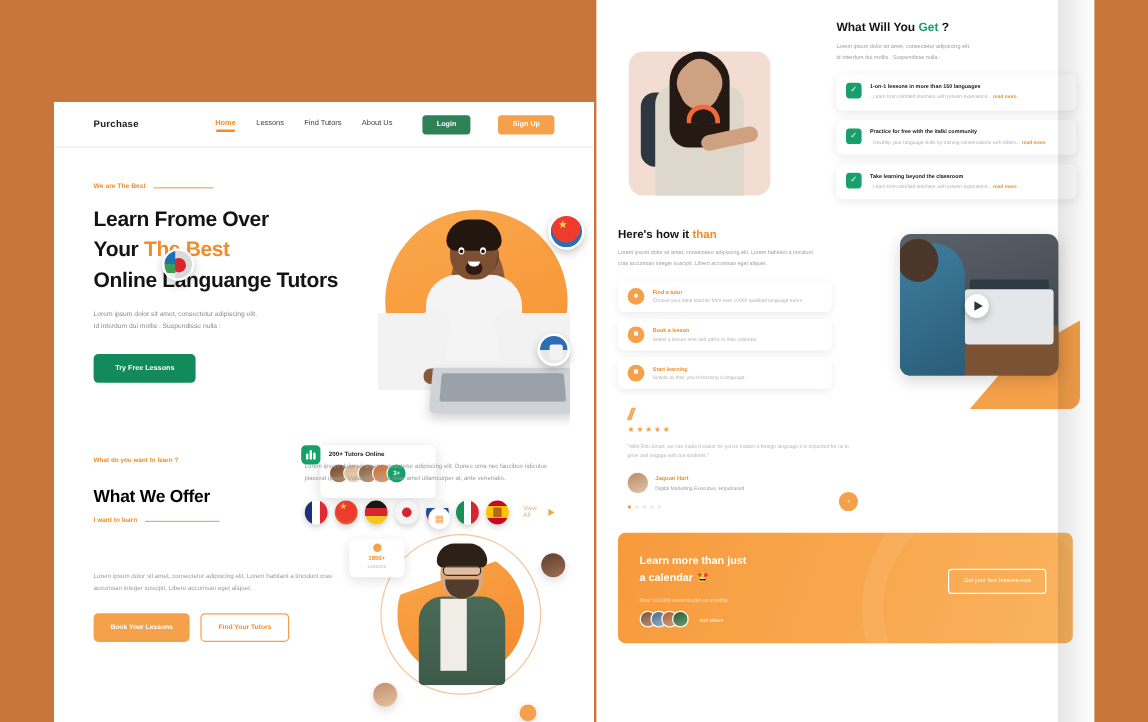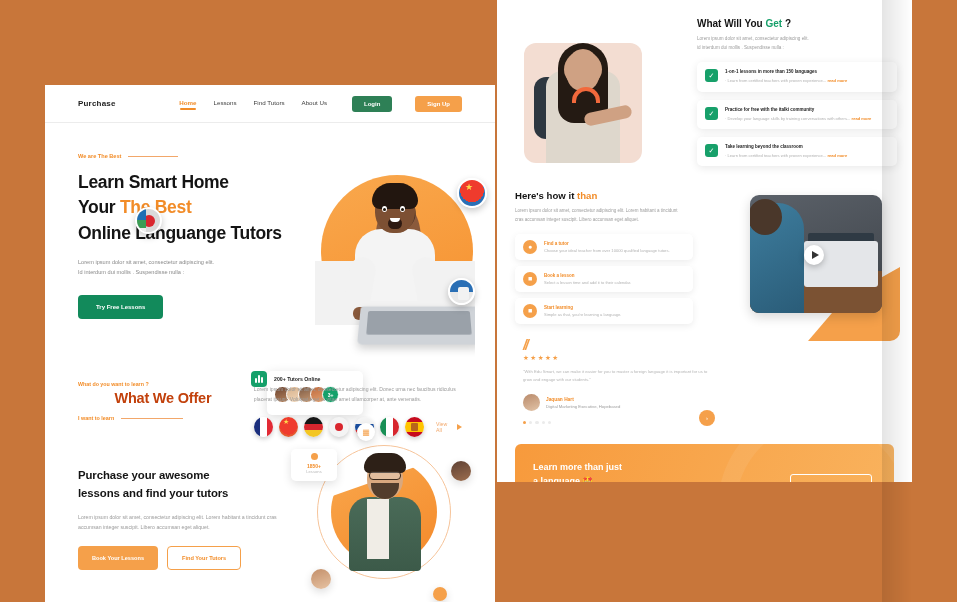--- a/index.html
+++ b/index.html
@@ -14,21 +14,21 @@
   
   .left-page {
     position: absolute; left: 45px; top: 85px;
     width: 450px; height: 517px;
     background: #ffffff;
     overflow: hidden;
   }
   
   .right-page {
     position: absolute; left: 497px; top: 0px;
-    width: 415px; height: 482px;
+    width: 415px; height: 602px;
     background: #ffffff;
     overflow: hidden;
   }
   .right-shadowcol {
     position: absolute; left: 882px; top: 0; width: 30px; height: 602px;
     background: linear-gradient(to right, rgba(0,0,0,0.10), rgba(0,0,0,0.0));
     pointer-events:none;
   }
 
   
@@ -143,21 +143,21 @@
   .av-more {
     width: 17px; height: 17px; border-radius: 50%; background:#15a06a;
     color:#fff; font-size:5px; font-weight:bold; display:flex;align-items:center;justify-content:center;
     margin-left:-5px; border:1.6px solid #fff;
   }
 
   
   .offer { position: relative; padding: 8px 33px 0 33px; display:flex; }
   .offer-left { width: 170px; }
   .offer-q { font-size: 5.3px; color: #F28C28; font-weight: bold; }
-  .offer-title { font-size: 14.5px; font-weight: bold; color: #c2410c; margin-top: 3px; letter-spacing:-.2px;text-align:center;}
+  .offer-title { font-size: 14.5px; font-weight: bold; color: #000000; margin-top: 19px; letter-spacing:-.2px;}
   .offer-want { display:flex; align-items:center; gap:7px; margin-top: 9px;}
   .offer-want span { font-size:5.4px; color:#F28C28; font-weight:bold; }
   .offer-want .line { width: 62px; height:1px; background:#F2A76A; }
   .offer-right { flex: 1; padding-left: 6px; padding-top: 4px; }
   .offer-desc { font-size: 5.1px; line-height: 1.9; color: #9a9a9a; }
   .flags { display:flex; align-items:center; gap: 6px; margin-top: 13px; }
   .flag { width: 20px; height:20px; border-radius:50%; overflow:hidden; position:relative;
           box-shadow: 0 2px 5px rgba(0,0,0,.2); }
   .f-fr { background: linear-gradient(90deg,#1b2f7d 0 33%,#fff 33% 66%,#e22a35 66%); }
   .f-cn { background: radial-gradient(circle at 50% 45%, #ef3b2d 0 60%, #e4572e 60%); }
@@ -359,21 +359,21 @@
         <button class="btn-signup">Sign Up</button>
       </div>
     </div>
 
     <div class="hero">
       <div class="eyebrow">
         <div class="eyebrow-text">We are The Best</div>
         <div class="eyebrow-line"></div>
       </div>
       <h1>
-        <div>Learn Smart Home</div>
+        <div>Learn Frome Over</div>
         <div><span>Your </span><span class="accent">The Best</span></div>
         <div>Online Languange Tutors</div>
       </h1>
       <div class="hero-sub">
         <div>Lorem ipsum dolor sit amet, consectetur adipiscing elit.</div>
         <div>Id interdum dui mollis . Suspendisse nulla :</div>
       </div>
       <button class="btn-primary">Try Free Lessons</button>
 
       
@@ -436,24 +436,20 @@
           <div class="view-all">
             <span>View All</span>
             <div class="va-tri"></div>
           </div>
         </div>
       </div>
     </div>
 
     <div class="purchase">
       <div class="pur-left">
-        <div class="pur-title">
-          <div>Purchase your awesome</div>
-          <div>lessons and find your tutors</div>
-        </div>
         <div class="pur-desc">Lorem ipsum dolor sit amet, consectetur adipiscing elit. Lorem habitant a tincidunt cras accumsan integer suscipit. Libero accumsan eget aliquet.</div>
         <div class="pur-btns">
           <button class="btn-book">Book Your Lessons</button>
           <button class="btn-find">Find Your Tutors</button>
         </div>
       </div>
       <div class="pur-art">
         <div class="ring"></div>
         <div class="ring-fill"></div>
         <div class="pur-photo">
@@ -586,21 +582,21 @@
           <div class="dot"></div>
           <div class="dot"></div>
           <div class="dot"></div>
         </div>
       </div>
     </div>
 
     <div class="cta">
       <div class="cta-title">
         <div>Learn more than just</div>
-        <div><span>a language</span> <span>🤩</span></div>
+        <div><span>a calendar</span> <span>🤩</span></div>
       </div>
       <div class="cta-sub">Over 100,000 students join us monthly</div>
       <div class="cta-row">
         <div style="display:flex">
           <div class="cta-av ca1"></div>
           <div class="cta-av ca2"></div>
           <div class="cta-av ca3"></div>
           <div class="cta-av ca4"></div>
         </div>
         <div class="cta-others">and others</div>

